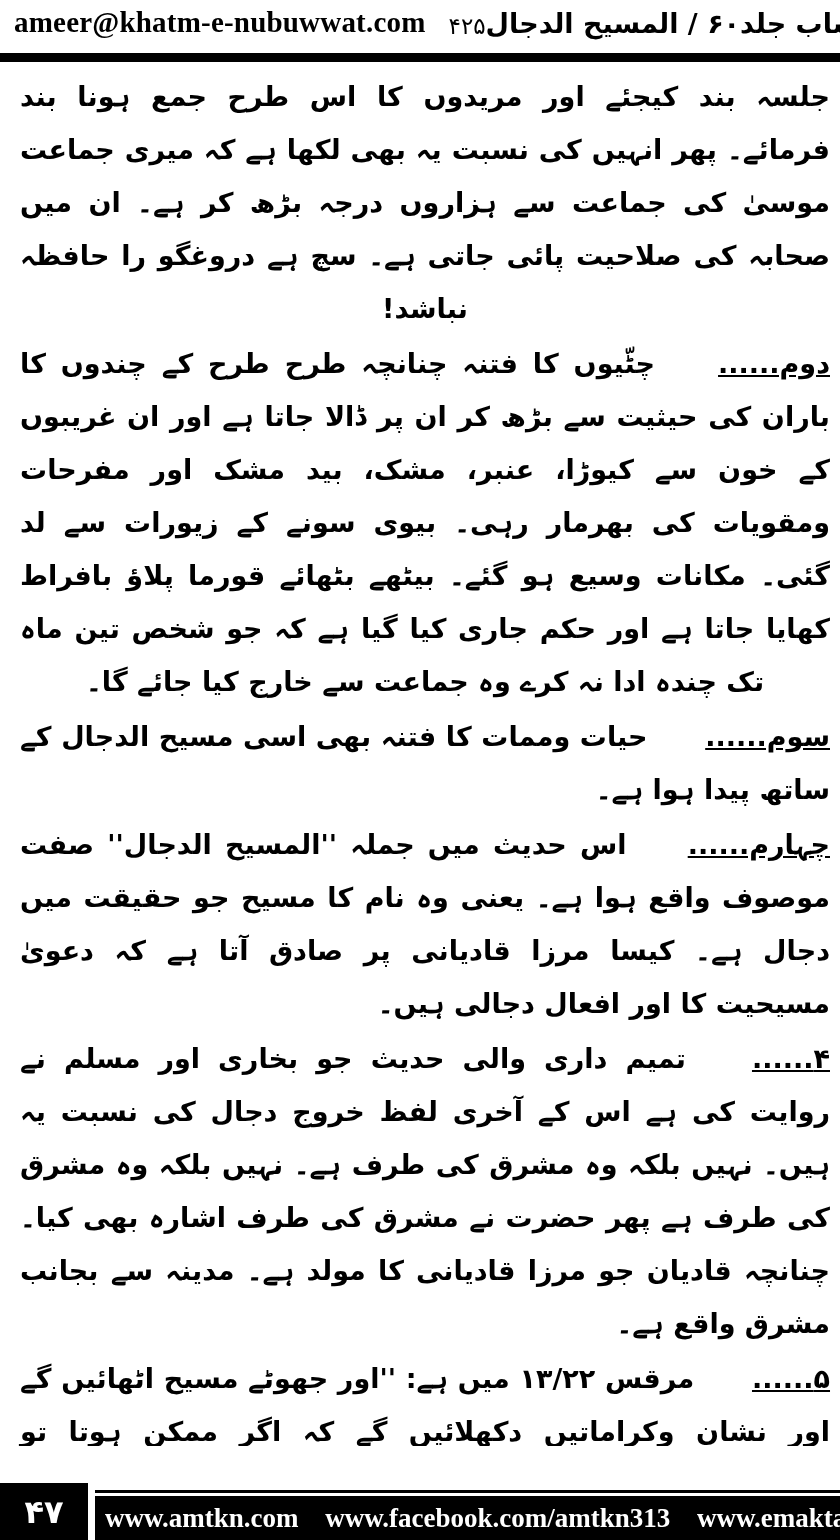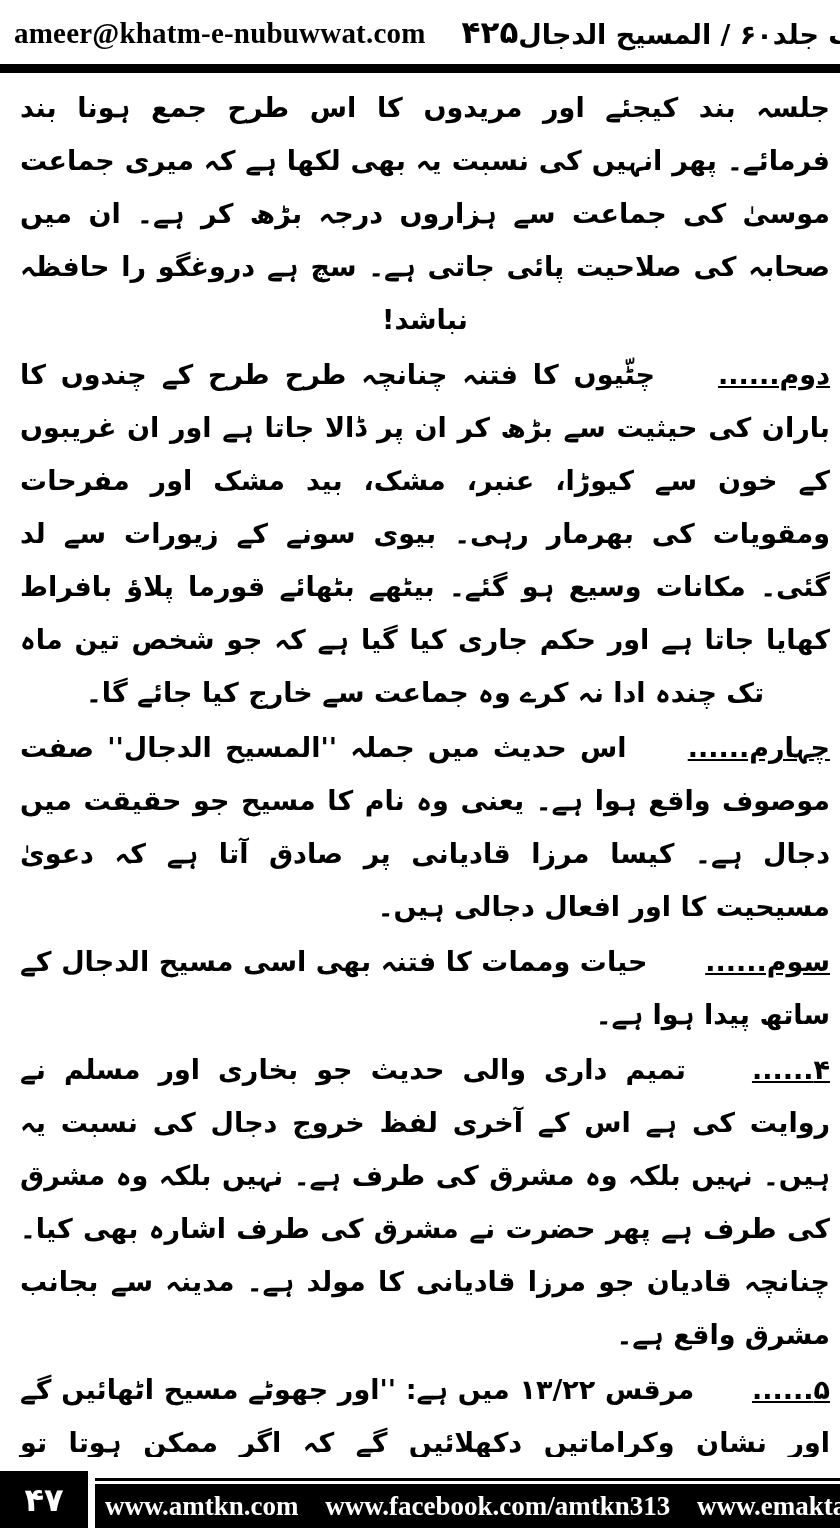--- a/index.html
+++ b/index.html
@@ -4,47 +4,47 @@
 <style>
   html,body{margin:0;padding:0;background:#e8e8e8;}
   .page{
     width:840px;height:1540px;margin:0 auto;background:#ffffff;color:#000;
     position:relative;overflow:hidden;
     font-family:"DejaVu Sans",sans-serif;
   }
   
   .header{
     display:flex;align-items:flex-end;
-    padding:14px 14px 0 14px;direction:ltr;
+    padding:6px 14px 0 14px;direction:ltr;
   }
   .header .email{
     font-family:"Liberation Serif",serif;font-weight:bold;font-size:29px;
     letter-spacing:.2px;white-space:nowrap;
   }
   .header .pageno{
-    font-weight:bold;font-size:31px;margin-left:36px;white-space:nowrap;
+    font-weight:normal;font-size:23px;margin-left:23px;white-space:nowrap;
     direction:rtl;
   }
   .header .title{
     margin-left:auto;font-weight:bold;font-size:27px;white-space:nowrap;
     direction:rtl;
   }
   .rule{height:9px;background:#000;margin:14px 0 0 0;}
   
   .content{
     direction:rtl;padding:8px 10px 0 20px;height:1376px;overflow:hidden;
     font-size:27px;font-weight:700;line-height:53px;
     text-align:justify;text-align-last:right;
   }
   .content p{margin:0 0 2px 0;}
   .content p.center-last{text-align-last:center;}
   .marker{margin-left:48px;white-space:nowrap;text-decoration:underline;}
   
   .footer{
-    position:absolute;left:0;bottom:12px;width:840px;height:57px;
+    position:absolute;left:0;bottom:0;width:840px;height:57px;
     display:flex;direction:ltr;background:#ffffff;
   }
   .footer .pagebox{
     width:88px;height:57px;background:#000000;color:#ffffff;
     display:flex;align-items:center;justify-content:center;
     font-weight:bold;font-size:32px;flex:0 0 auto;
   }
   .footer .gap{width:7px;height:57px;background:#ffffff;flex:0 0 auto;}
   .footer .bar{
     flex:1 1 auto;background:#000000;position:relative;
@@ -73,27 +73,27 @@
     <p class="center-last">
       <span>جلسہ بند کیجئے اور مریدوں کا اس طرح جمع ہونا بند فرمائے۔ پھر انہیں کی نسبت یہ بھی لکھا ہے کہ میری جماعت موسیٰ کی جماعت سے ہزاروں درجہ بڑھ کر ہے۔ ان میں صحابہ کی صلاحیت پائی جاتی ہے۔ سچ ہے دروغگو را حافظہ نباشد!</span>
     </p>
 
     <p class="center-last">
       <span class="marker">دوم......</span>
       <span>چٹّیوں کا فتنہ چنانچہ طرح طرح کے چندوں کا باران کی حیثیت سے بڑھ کر ان پر ڈالا جاتا ہے اور ان غریبوں کے خون سے کیوڑا، عنبر، مشک، بید مشک اور مفرحات ومقویات کی بھرمار رہی۔ بیوی سونے کے زیورات سے لد گئی۔ مکانات وسیع ہو گئے۔ بیٹھے بٹھائے قورما پلاؤ بافراط کھایا جاتا ہے اور حکم جاری کیا گیا ہے کہ جو شخص تین ماہ تک چندہ ادا نہ کرے وہ جماعت سے خارج کیا جائے گا۔</span>
     </p>
 
     <p>
-      <span class="marker">چہارم......</span>
-      <span>اس حدیث میں جملہ ''المسیح الدجال'' صفت موصوف واقع ہوا ہے۔ یعنی وہ نام کا مسیح جو حقیقت میں دجال ہے۔ کیسا مرزا قادیانی پر صادق آتا ہے کہ دعویٰ مسیحیت کا اور افعال دجالی ہیں۔</span>
+      <span class="marker">سوم......</span>
+      <span>حیات وممات کا فتنہ بھی اسی مسیح الدجال کے ساتھ پیدا ہوا ہے۔</span>
     </p>
 
     <p>
-      <span class="marker">سوم......</span>
-      <span>حیات وممات کا فتنہ بھی اسی مسیح الدجال کے ساتھ پیدا ہوا ہے۔</span>
+      <span class="marker">چہارم......</span>
+      <span>اس حدیث میں جملہ ''المسیح الدجال'' صفت موصوف واقع ہوا ہے۔ یعنی وہ نام کا مسیح جو حقیقت میں دجال ہے۔ کیسا مرزا قادیانی پر صادق آتا ہے کہ دعویٰ مسیحیت کا اور افعال دجالی ہیں۔</span>
     </p>
 
     <p>
       <span class="marker">۴......</span>
       <span>تمیم داری والی حدیث جو بخاری اور مسلم نے روایت کی ہے اس کے آخری لفظ خروج دجال کی نسبت یہ ہیں۔ نہیں بلکہ وہ مشرق کی طرف ہے۔ نہیں بلکہ وہ مشرق کی طرف ہے پھر حضرت نے مشرق کی طرف اشارہ بھی کیا۔ چنانچہ قادیان جو مرزا قادیانی کا مولد ہے۔ مدینہ سے بجانب مشرق واقع ہے۔</span>
     </p>
 
     <p>
       <span class="marker">۵......</span>
       <span>مرقس ۱۳/۲۲ میں ہے: ''اور جھوٹے مسیح اٹھائیں گے اور نشان وکراماتیں دکھلائیں گے کہ اگر ممکن ہوتا تو برگزیدوں کو بھی گمراہ کرتے اور اس وقت انسان کے بیٹے کو بادلوں پر بڑی قدرت اور جلال کے ساتھ آتے دیکھیں گے۔ دوسرے مقامات پر ہے۔ پس اگر وہی تمہیں کہیں دیکھو وہ جنگل میں ہے تو باہر مت جاؤ۔ دیکھو وہ کوٹھڑی میں ہے تو باور مت کرو۔ کیونکہ جیسے بجلی پورب سے کوندتی ہے اور پچھّم تک چمکتی ہے۔ ویسا ہی انسان کے بیٹے کا آنا بھی ہوگا۔'' پس مرزا قادیانی جو نشان اور کراماتوں کا گھمنڈ کرتا ہے وہ جھوٹا نبی ہے۔ کیونکہ اس کا ظہور اس قدرت وجلال کے ساتھ نہیں ہوا۔ جیسا کہ مسیح کی آمد ثانی کے ساتھ لازمی ہے اور نہ اس کے ساتھ وہ علامات ہیں جو احادیث صحیحہ میں مسیح موعود کی نسبت مذکور ہیں۔ مثلاً ان کے نزول سے پیشتر امام مہدی کا موجود ہونا مسلمانوں میں مال کی افراط ہونی۔ مسیح موعود کا ابن مریم نبی اللہ ہونا۔ ان کا منارۂ شرقی دمشق پر دو زرد چادروں میں دو فرشتوں کے بازوؤں پر ہاتھ رکھے ہوئے اترنا۔ ان کا</span>

